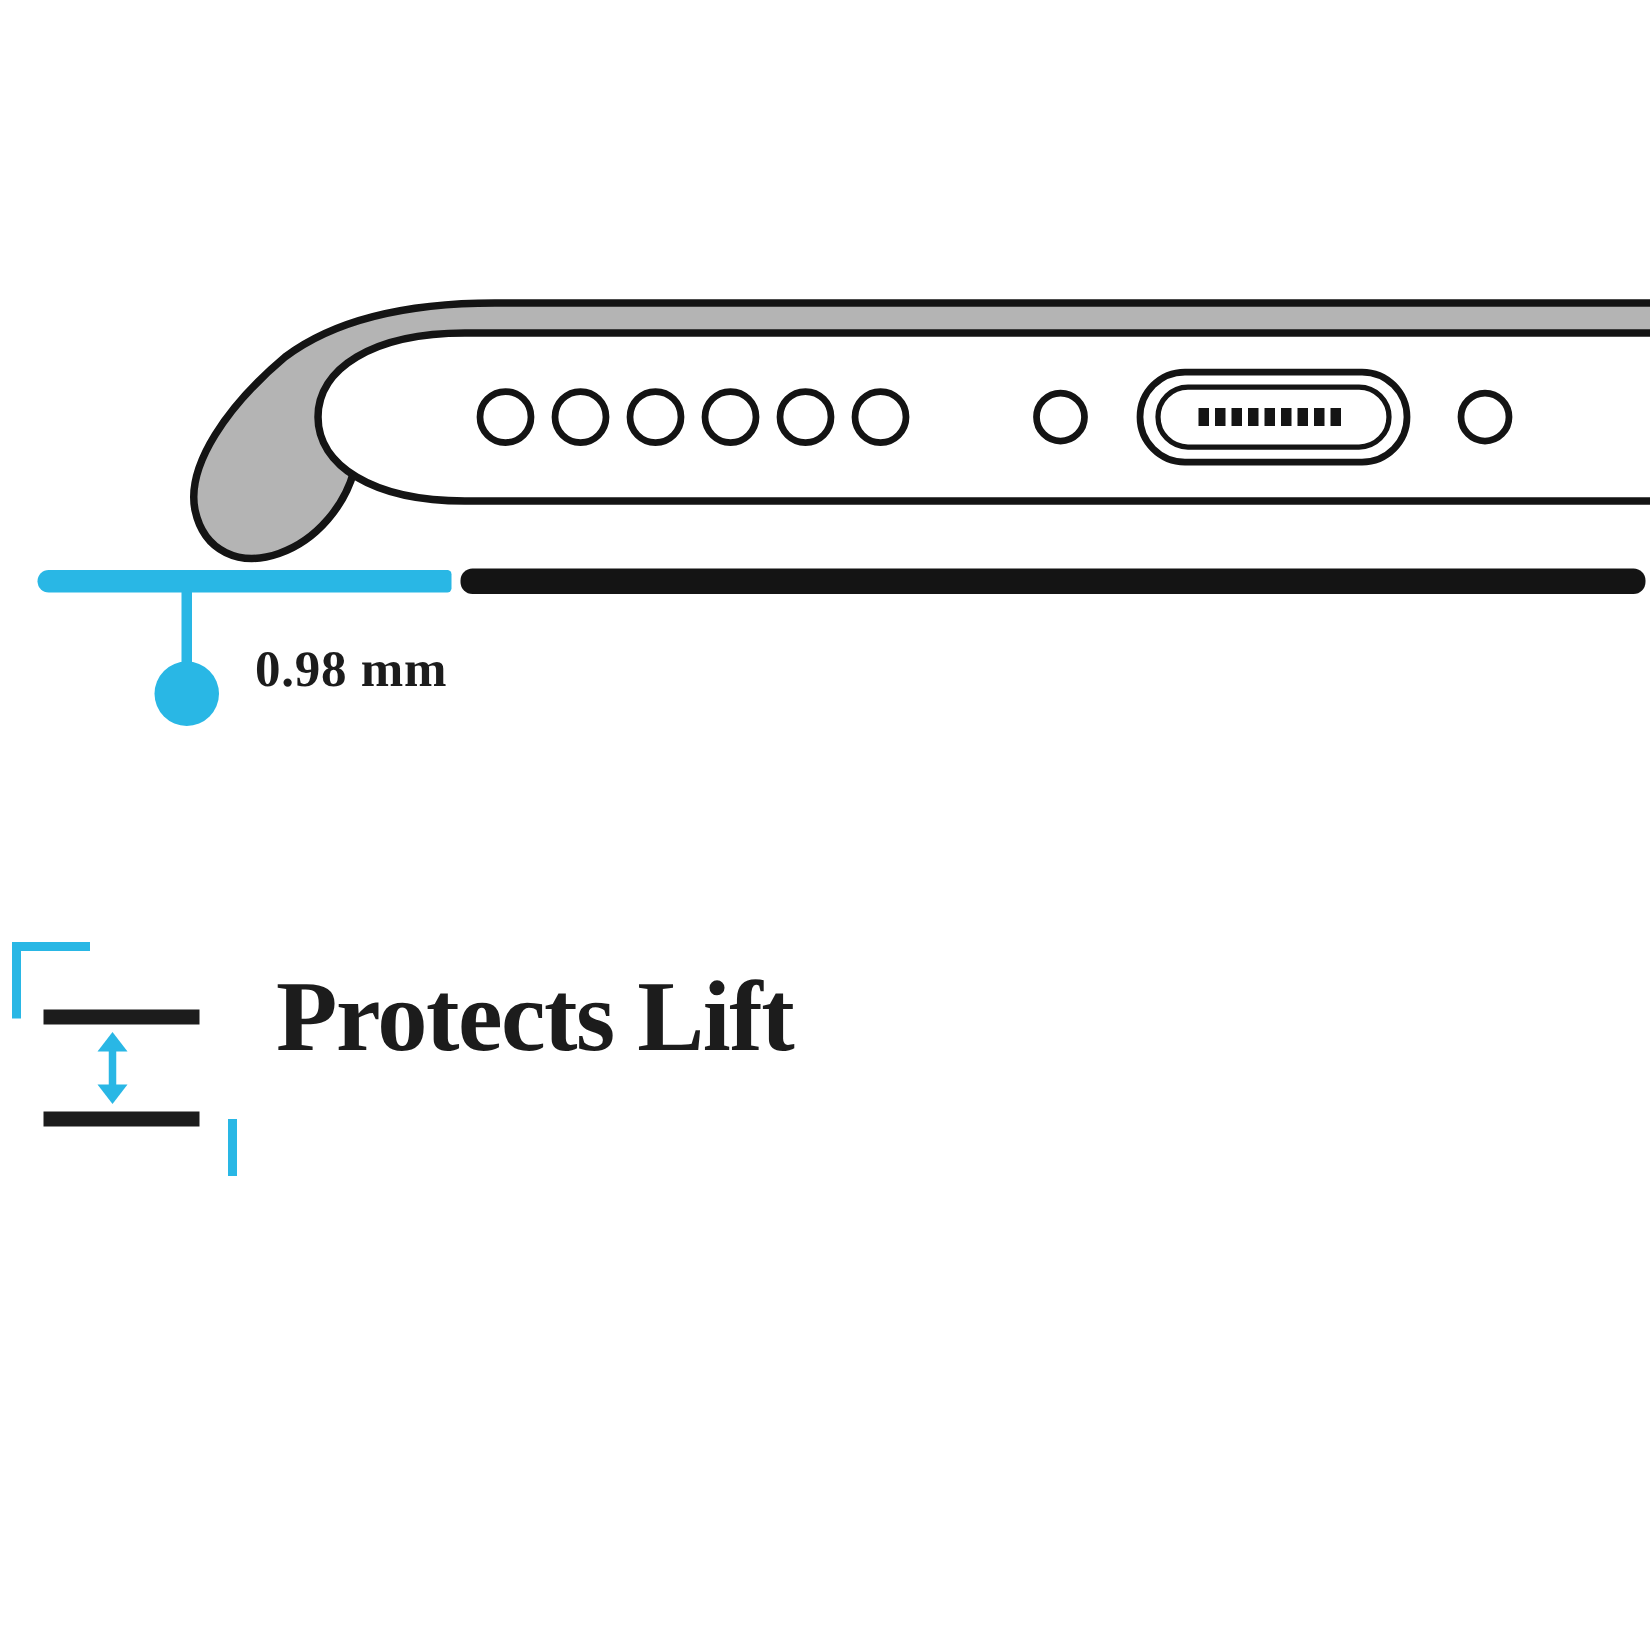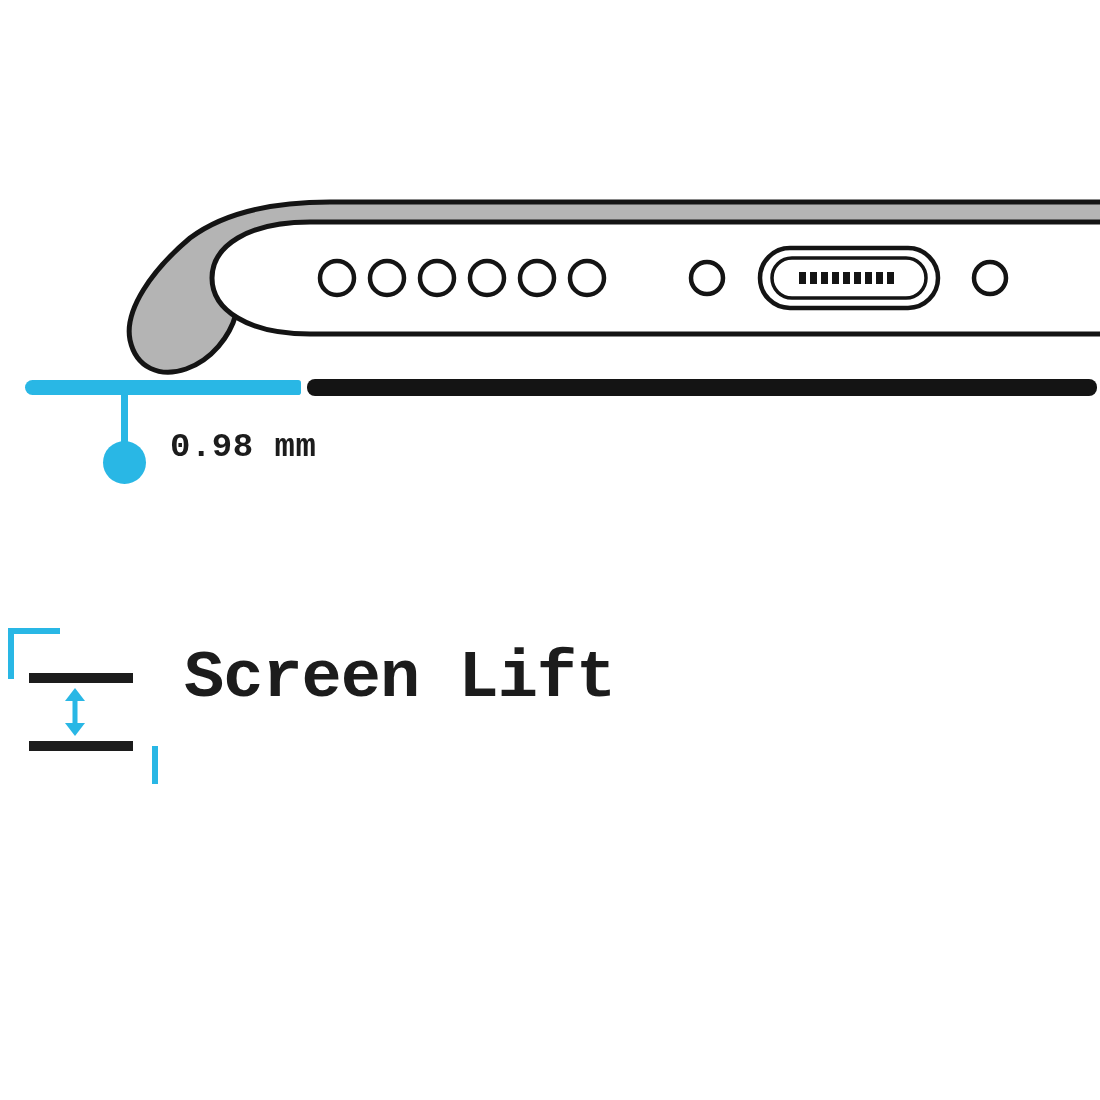--- a/index.html
+++ b/index.html
@@ -7,21 +7,21 @@
     --ink:#1c1c1c;
     --case:#b4b4b4;
     --outline:#141414;
   }
   html,body{margin:0;padding:0;background:#ffffff;}
   .stage{
     position:relative;
     width:1100px;height:784px;
     background:#ffffff;
     overflow:hidden;
-    font-family:Liberation Mono, monospace;
+    font-family:Liberation Serif, serif;
     color:var(--ink);
   }
   .abs{position:absolute;}
 
   
   .case-fill{fill:var(--case);stroke:none;}
   .case-line{fill:none;stroke:var(--outline);stroke-width:5;stroke-linecap:round;}
   .phone-body{fill:#ffffff;stroke:var(--outline);stroke-width:5;}
   .hole{fill:#ffffff;stroke:var(--outline);stroke-width:4.5;}
   .port-outer{fill:#ffffff;stroke:var(--outline);stroke-width:4.5;}
@@ -138,15 +138,15 @@
   <div class="abs bracket-tl"></div>
   <div class="abs gap-line-top"></div>
   <svg class="abs gap-arrow" viewBox="0 0 26 48">
     <path d="M13,0 L3,13 L23,13 Z" fill="var(--accent)"></path>
     <rect x="10.5" y="11" width="5" height="26" fill="var(--accent)"></rect>
     <path d="M13,48 L3,35 L23,35 Z" fill="var(--accent)"></path>
   </svg>
   <div class="abs gap-line-bottom"></div>
   <div class="abs bracket-br"></div>
 
-  <div class="abs feature-title">Screen Lift</div>
+  <div class="abs feature-title">Protects Lift</div>
 
 </div>
 
 </body></html>

